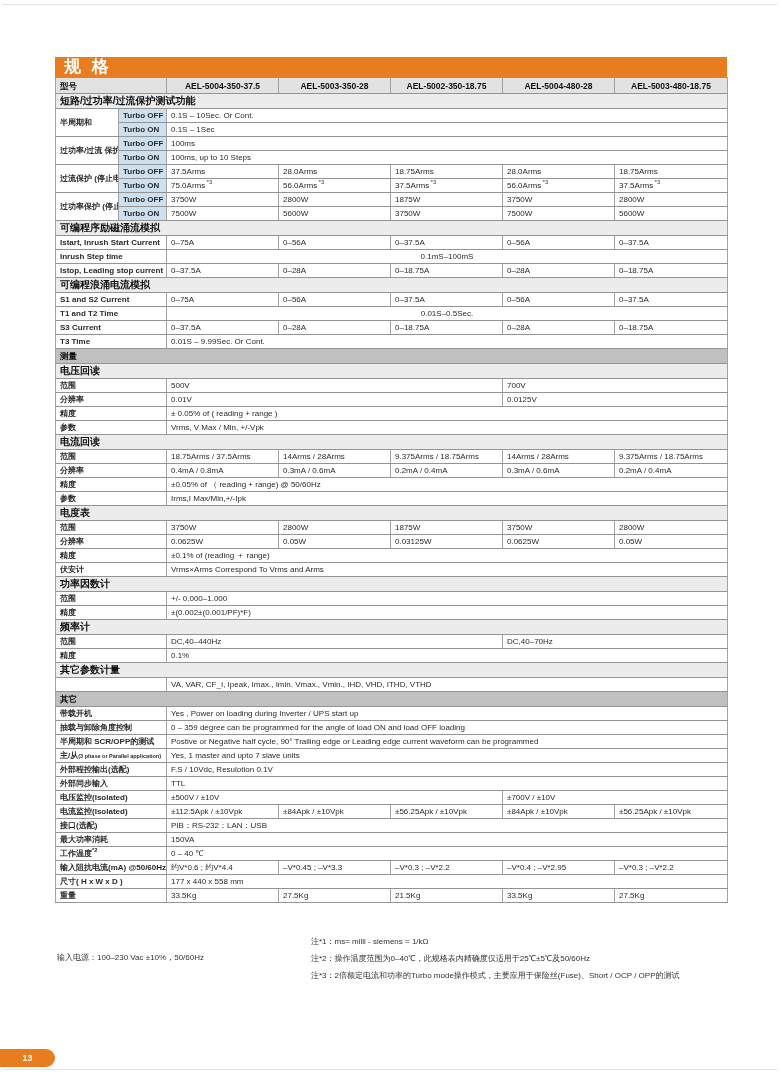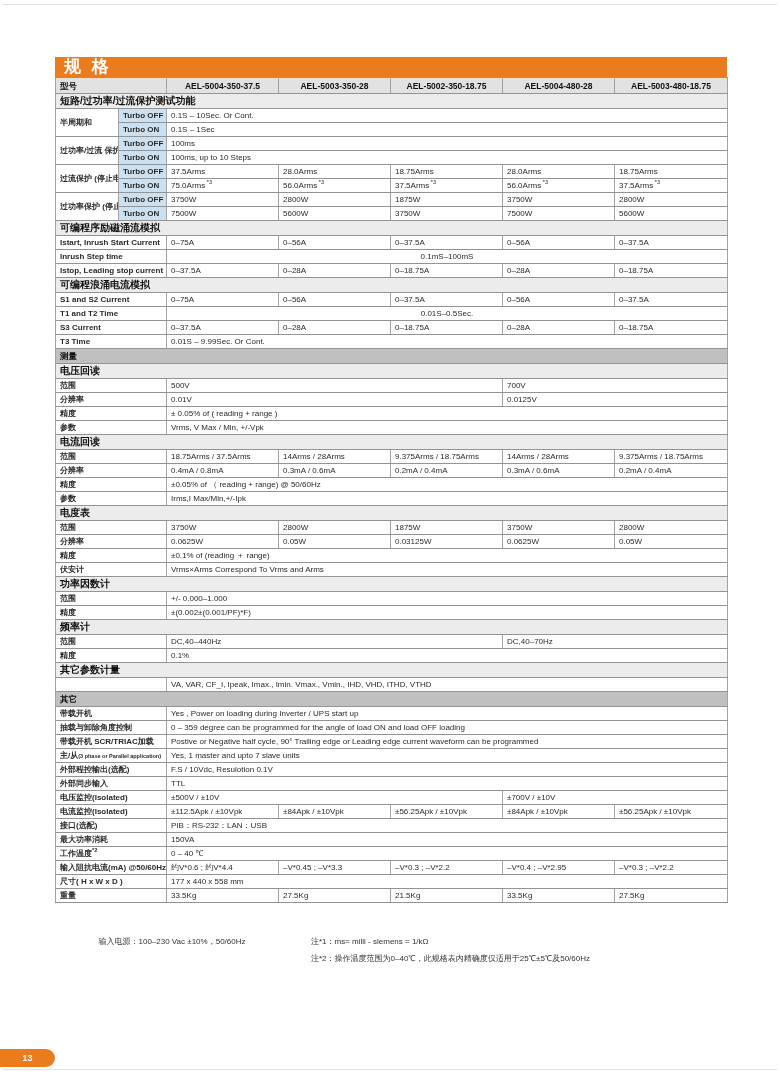--- a/index.html
+++ b/index.html
@@ -45,21 +45,21 @@
     font-size:10px; height:12px;
   }
   tr.secd td {
     background:var(--sec-dark,#c0c0c0); font-weight:bold; color:#111;
     font-size:8.5px; height:12px;
   }
   td.center { text-align:center; }
   td sup, .lbl sup { font-size:5.5px; vertical-align:super; line-height:0; }
 
   .footer-notes { position:absolute; left:57px; top:933px; width:670px; font-size:8px; color:#333; }
-  .footer-left { position:absolute; left:0; top:0; width:230px; line-height:17px;text-align:center; }
+  .footer-left { position:absolute; left:0; top:16px; width:230px; line-height:17px; }
   .footer-right { position:absolute; left:254px; top:0; width:430px; line-height:17px; }
 
   .page-tab {
     position:absolute; left:0; top:1049px; width:55px; height:18px;
     background:var(--accent,#e87c1e); border-radius:0 9px 9px 0;
     color:#fff; font-size:9px; font-weight:bold;
     line-height:18px; text-align:center;
   }
 </style>
 </head>
@@ -310,21 +310,21 @@
         </tr>
         <tr>
           <td class="lbl" colspan="2">带载开机</td>
           <td colspan="5">Yes , Power on loading during Inverter / UPS start up</td>
         </tr>
         <tr>
           <td class="lbl" colspan="2">抽载与卸除角度控制</td>
           <td colspan="5">0 – 359 degree can be programmed for the angle of load ON and load OFF loading</td>
         </tr>
         <tr>
-          <td class="lbl" colspan="2">带载开机 SCR/TRIAC加载</td>
+          <td class="lbl" colspan="2">半周期和 SCR/OPP的测试</td>
           <td colspan="5">Postive or Negative half cycle, 90° Trailing edge or Leading edge current waveform can be programmed</td>
         </tr>
         <tr>
           <td class="lbl" colspan="2">主/从<span class="small">(3 phase or Parallel application)</span></td>
           <td colspan="5">Yes, 1 master and upto 7 slave units</td>
         </tr>
         <tr>
           <td class="lbl" colspan="2">外部程控输出(选配)</td>
           <td colspan="5">F.S / 10Vdc, Resulotion 0.1V</td>
         </tr>
@@ -382,16 +382,17 @@
   </table>
 </div>
 
 <div class="footer-notes">
   <div class="footer-left">
     <div>输入电源：100–230 Vac ±10%，50/60Hz</div>
   </div>
   <div class="footer-right">
     <div>注*1：ms= milli - siemens = 1/kΩ</div>
     <div>注*2：操作温度范围为0–40℃，此规格表内精确度仅适用于25℃±5℃及50/60Hz</div>
+    <div>注*3：2倍额定电流和功率的Turbo mode操作模式，主要应用于保险丝(Fuse)、Short / OCP / OPP的测试</div>
   </div>
 </div>
 
 <div class="page-tab">13</div>
 
 </body></html>

